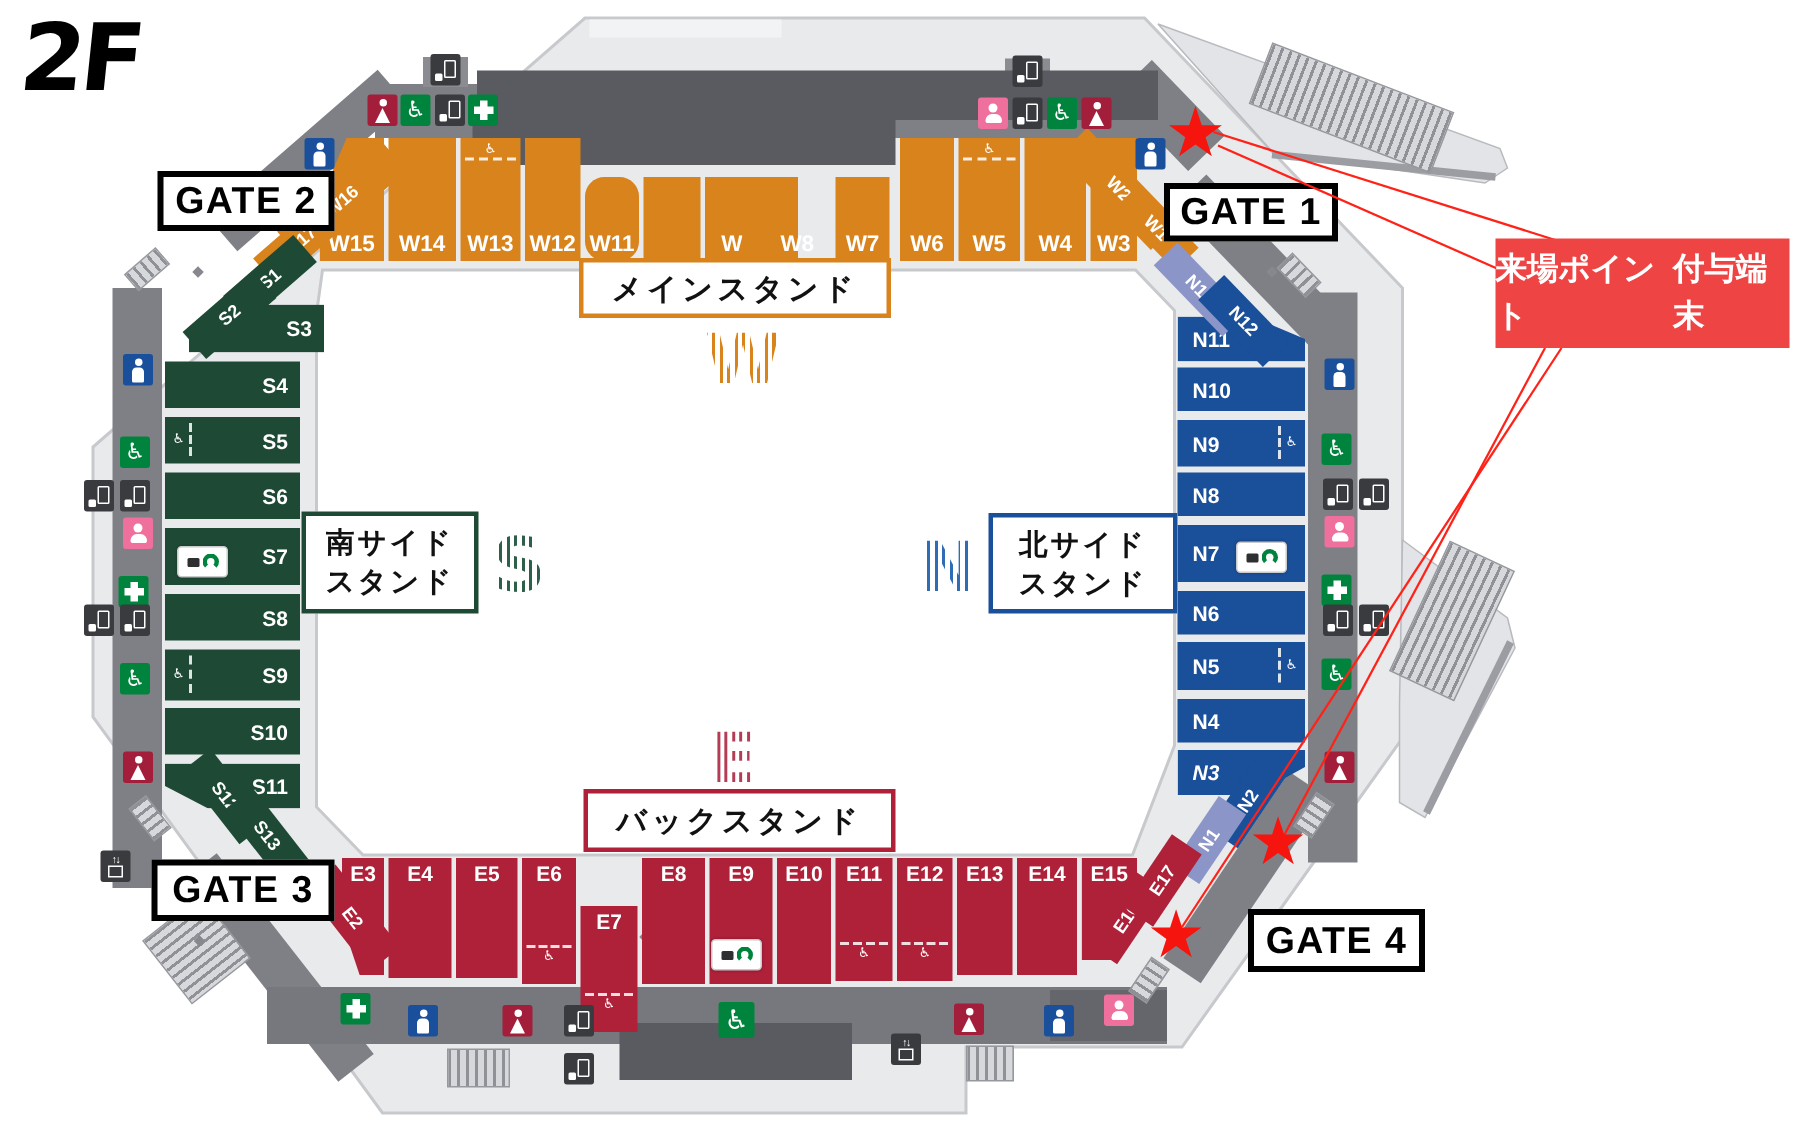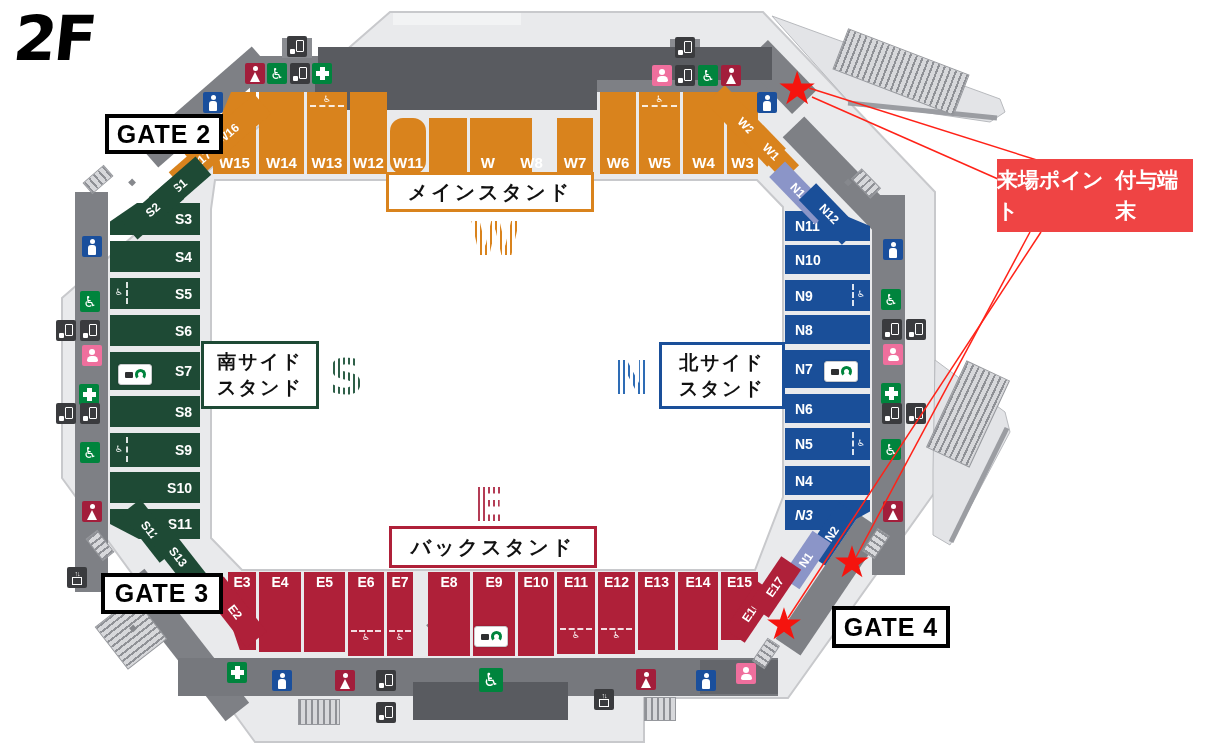--- a/index.html
+++ b/index.html
@@ -154,21 +154,21 @@
   <div class="sec w diag" style="left:169px;top:149px;width:62px;height:24px;transform:rotate(-41deg);">
       <span>W17</span>
     </div>
   <div class="sec w diag" style="left:702px;top:113px;width:88px;height:26px;transform:rotate(46deg);">
       <span>W2</span>
     </div>
   <div class="sec w diag" style="left:742px;top:141px;width:58px;height:22px;transform:rotate(46deg);">
       <span>W1</span>
     </div>
 
-  <div class="sec s" style="left:110px;top:203px;width:90px;height:32px;clip-path:polygon(30% 0,100% 0,100% 100%,0 100%,0 58%);">
+  <div class="sec s" style="left:126px;top:203px;width:90px;height:32px;clip-path:polygon(30% 0,100% 0,100% 100%,0 100%,0 58%);">
       <span>S3</span>
     </div>
   <div class="sec s" style="left:110px;top:241px;width:90px;height:31px;">
       <span>S4</span>
     </div>
   <div class="sec s" style="left:110px;top:278px;width:90px;height:31px;">
       <span>S5</span>
     <div class="wcm lft">♿</div>
     </div>
   <div class="sec s" style="left:110px;top:315px;width:90px;height:31px;">
@@ -251,21 +251,21 @@
   <div class="sec e" style="left:259px;top:572px;width:42px;height:80px;">
       <span>E4</span>
     </div>
   <div class="sec e" style="left:304px;top:572px;width:41px;height:80px;">
       <span>E5</span>
     </div>
   <div class="sec e" style="left:348px;top:572px;width:36px;height:84px;">
       <span>E6</span>
     <div class="wcm bot">♿</div>
     </div>
-  <div class="sec e" style="left:387px;top:572px;width:26px;height:84px;">
+  <div class="sec e" style="left:387px;top:604px;width:38px;height:84px;">
       <span>E7</span>
     <div class="wcm bot">♿</div>
     </div>
   <div class="sec e" style="left:428px;top:572px;width:42px;height:84px;">
       <span>E8</span>
     </div>
   <div class="sec e" style="left:473px;top:572px;width:42px;height:84px;">
       <span>E9</span>
     </div>
   <div class="sec e" style="left:518px;top:572px;width:36px;height:84px;">
@@ -312,20 +312,23 @@
     <span>北サイド</span>
     <span>スタンド</span>
     </div>
   <div class="bigletter bl-w" style="left:470px;top:216px;">W</div>
   <div class="bigletter bl-s" style="left:328px;top:352px;font-size:50px;">S</div>
   <div class="bigletter bl-n" style="left:613px;top:355px;">N</div>
   <div class="bigletter bl-e" style="left:473px;top:482px;">E</div>
 
   <div class="gate" style="left:105px;top:114px;width:118px;height:40px;">
       <span>GATE 2</span>
+    </div>
+  <div class="gate" style="left:776px;top:122px;width:116px;height:39px;">
+      <span>GATE 1</span>
     </div>
   <div class="gate" style="left:101px;top:573px;width:122px;height:41px;">
       <span>GATE 3</span>
     </div>
   <div class="gate" style="left:832px;top:606px;width:118px;height:42px;">
       <span>GATE 4</span>
     </div>
 
   <div class="floor">2F</div>
 

